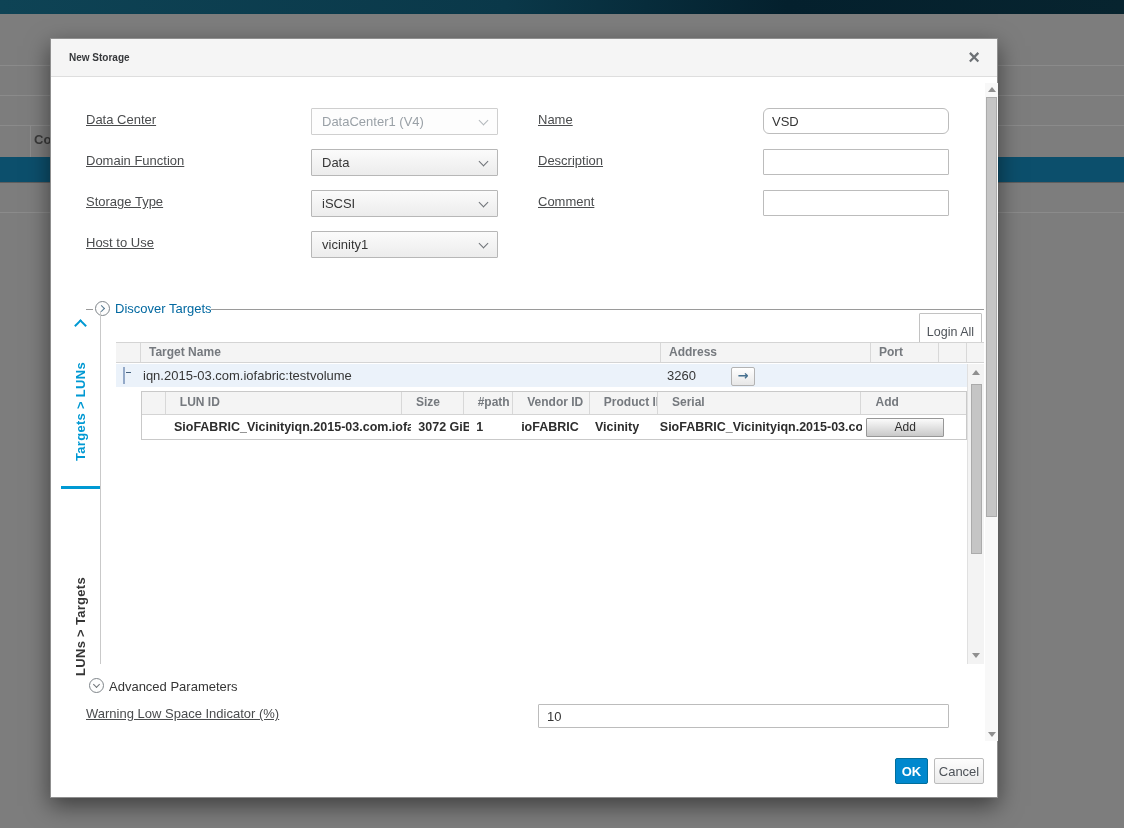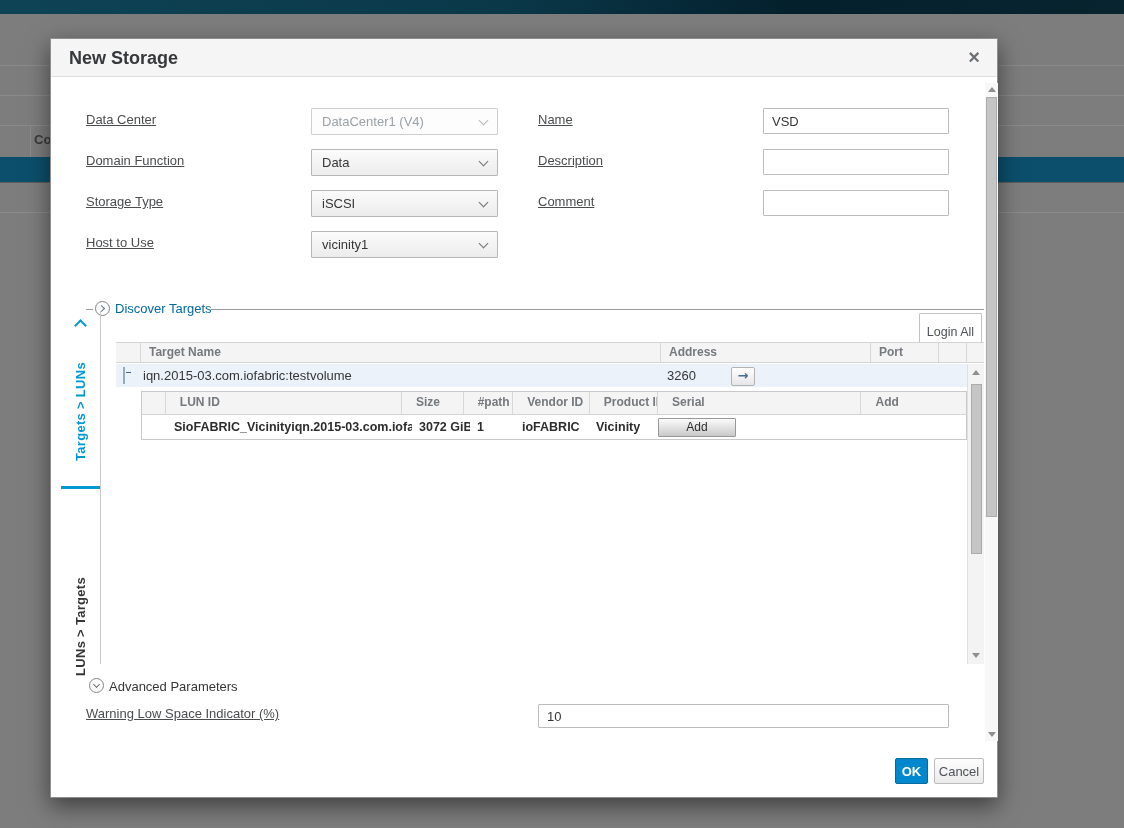--- a/index.html
+++ b/index.html
@@ -13,21 +13,21 @@
   .bg-line { position:absolute; left:0; width:1124px; height:1px; background:#8b8b8b; }
   .bg-colheader { position:absolute; left:0; top:126px; width:1124px; height:31px; }
   .bg-colheader span { position:absolute; left:34px; top:6px; font-size:13px; font-weight:700; color:#3a3a3a; }
   .bg-vline { position:absolute; left:30px; top:126px; width:1px; height:57px; background:#8b8b8b; }
   .bg-selrow { position:absolute; left:0; top:157px; width:1124px; height:26px; background:#0c4f6c; border-bottom:1px solid #5e5e5e; }
 
   
   .modal { position:absolute; left:50px; top:38px; width:948px; height:760px; background:#fff;
     box-shadow:0 8px 22px rgba(0,0,0,.5); border:1px solid #8f8f8f; }
   .m-header { position:absolute; left:0; top:0; right:0; height:38px; background:#f5f5f5; border-bottom:1px solid #dedede; }
-  .m-title { position:absolute; left:18px; top:0; line-height:38px; font-size:18px; font-weight:700; color:#36383b; }
+  .m-title { position:absolute; left:18px; top:0; line-height:38px; font-size:10px; font-weight:700; color:#36383b; }
   .m-close { position:absolute; right:10px; top:5px; width:26px; height:26px; background:none; border:none;
     cursor:pointer; font-size:20px; font-weight:700; color:#6d7175; line-height:26px; text-align:center; }
 
   .lbl { position:absolute; font-size:13px; color:#4a4c4e; white-space:nowrap;text-decoration:underline; }
 
   .sel { position:absolute; width:187px; height:27px; border:1px solid #b7b7b7; border-radius:1px;
     background:linear-gradient(#fbfbfb,#ececec); cursor:pointer; }
   .sel .val { position:absolute; left:10px; top:0; line-height:25px; font-size:13px; font-weight:400; color:#363636; }
   .sel.disabled { background:#fdfdfd; border-color:#cfcfcf; }
   .sel.disabled .val { color:#9aa1a7; font-weight:400; }
@@ -167,21 +167,21 @@
     </div>
     <div class="sel" style="left:260px;top:192px">
       <span class="val">vicinity1</span>
       <span class="chev chev-down"></span>
     </div>
 
     <div class="lbl" style="left:487px;top:73px">Name</div>
     <div class="lbl" style="left:487px;top:114px">Description</div>
     <div class="lbl" style="left:487px;top:155px">Comment</div>
 
-    <input class="inp" style="left: 712px; top: 69px;" value="VSD">
+    <input class="inp" style="left: 712px; top: 69px; border-radius: 6px;" value="VSD">
     <input class="inp" style="left: 712px; top: 110px;" value="">
     <input class="inp" style="left: 712px; top: 151px;" value="">
 
     <div class="disc-dash"></div>
     <div class="circ" style="left:44px;top:262px">
       <span class="chev chev-right"></span>
     </div>
     <div class="disc-label">Discover Targets</div>
     <div class="disc-rule"></div>
 
@@ -229,20 +229,21 @@
         <div class="cell n6">Serial</div>
         <div class="cell n7">Add</div>
       </div>
       <div class="n-row">
         <div class="cell n0"></div>
         <div class="cell n1">SioFABRIC_Vicinityiqn.2015-03.com.iofa</div>
         <div class="cell n2">3072 GiB</div>
         <div class="cell n3">1</div>
         <div class="cell n4">ioFABRIC</div>
         <div class="cell n5">Vicinity</div>
+        <div class="cell n6">SioFABRIC_Vicinityiqn.2015-03.co</div>
         <div class="cell n7" style="padding-left:4px">
           <button class="addbtn">Add</button>
         </div>
       </div>
     </div>
 
     <div class="sb sb-inner">
       <span class="tri-up" style="top:6px"></span>
       <span class="thumb"></span>
       <span class="tri-down" style="bottom:6px"></span>

